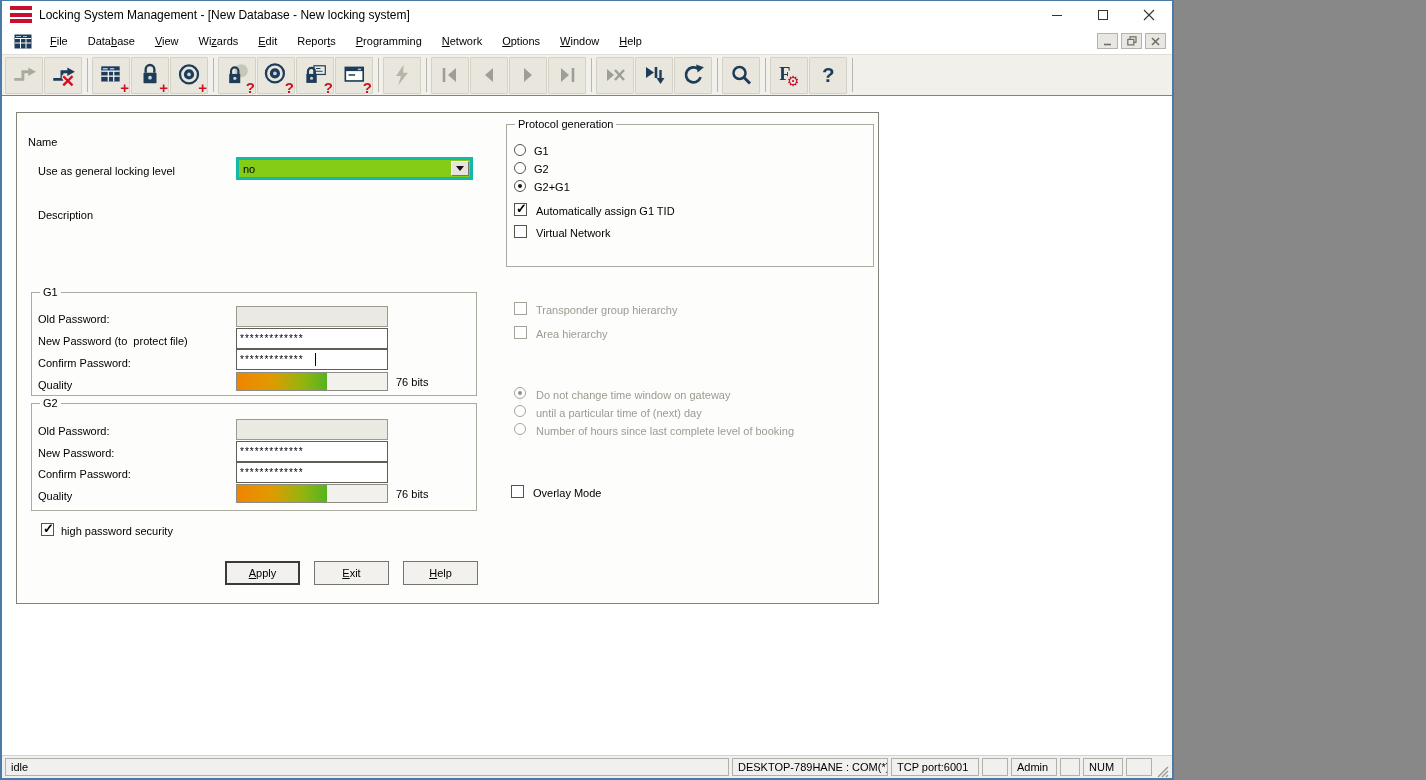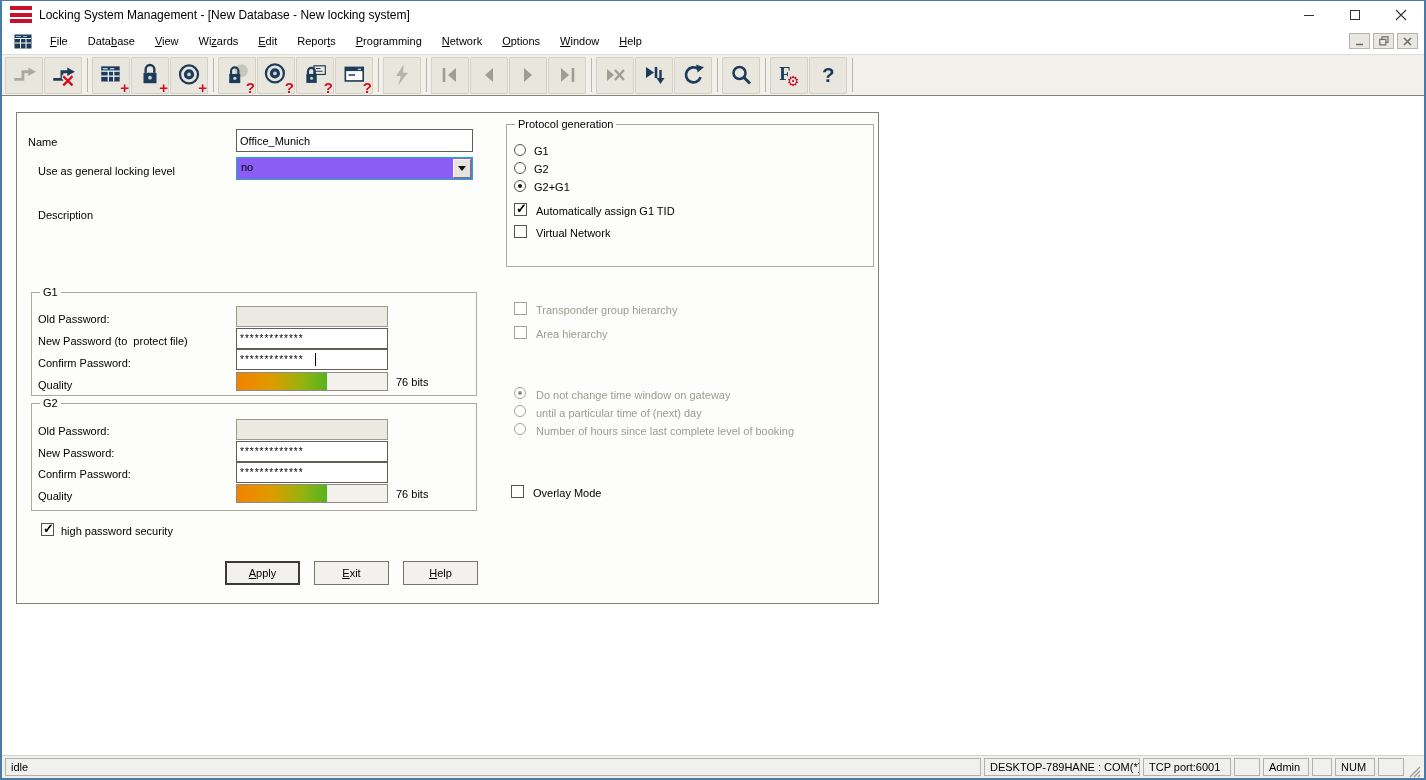--- a/index.html
+++ b/index.html
@@ -1,17 +1,17 @@
 <!DOCTYPE html>
 <html><head>
 <meta charset="utf-8">
 <style>
   * { box-sizing: border-box; }
   body { margin:0; font-family:"Liberation Sans",sans-serif; font-size:11px; color:#000; background:#888; }
-  .window { width:1426px; height:780px; background:#fff; border:2px solid #4a7ba6; border-top-width:1px;
+  .window { width:1174px; height:780px; background:#fff; border:2px solid #4a7ba6; border-top-width:1px;
             display:flex; flex-direction:column; position:relative; overflow:hidden; }
 
   
   .titlebar { height:27px; background:#fff; display:flex; align-items:center; padding-left:8px; flex:0 0 auto; }
   .logo { width:22px; height:17px; display:flex; flex-direction:column; justify-content:space-between; margin-right:7px; }
   .logo i { display:block; height:4px; background:#c8102e; }
   .title { font-size:12px; }
   .winbtns { margin-left:auto; display:flex; height:100%; }
   .wbtn { width:46px; height:100%; display:flex; align-items:center; justify-content:center; }
 
@@ -38,21 +38,21 @@
   .lbl { position:absolute; white-space:pre; line-height:14px; }
   .dis { color:#9c9b91; }
   .inp { position:absolute; background:#fff; border:1px solid #5f5f58; padding:2px 3px; font-size:11px;
          font-family:"Liberation Sans",sans-serif; line-height:14px; }
   input.inp { margin:0; }
   .inp.disabled { background:#ebeae2; border-color:#9b9a90; }
   .stars { letter-spacing:1px; font-size:10px; }
   .caret { position:absolute; width:1px; height:13px; background:#000; top:3px; }
   .grp { position:absolute; border:1px solid #abaaa1; }
   .grp-title { position:absolute; top:-8px; left:8px; background:#fdfdfc; padding:0 3px; line-height:14px; white-space:pre; }
-  .combo { position:absolute; background:#8b5cf6; border:1px solid #14b8a6; }
+  .combo { position:absolute; background:#84cc16; border:3px solid #14b8a6; }
   .combo-val { position:absolute; left:4px; top:3px; }
   .combo-btn { position:absolute; right:1px; top:1px; bottom:1px; width:18px; background:#e6e4dc;
                border:1px solid; border-color:#fbfaf6 #76756c #76756c #fbfaf6; display:flex; align-items:center; justify-content:center; }
   .combo-arrow { width:0; height:0; border-left:4px solid transparent; border-right:4px solid transparent; border-top:5px solid #111; }
   .bar { position:absolute; border:1px solid #8d8c84; background:#f2f1ec; }
   .bar-fill { height:100%; background:linear-gradient(90deg,#f08400 0%,#e09a00 38%,#96b40e 72%,#55b320 100%); }
   .cb { position:absolute; width:13px; height:13px; background:#fff; border:1px solid #55554e; }
   .cb.checked::after { content:"✓"; position:absolute; left:1px; top:-3px; font-size:13px; font-weight:bold; color:#000; }
   .cb.disabled { border-color:#a4a39a; }
   .radio { position:absolute; width:12px; height:12px; border-radius:50%; background:#fff; border:1px solid #55554e; }
@@ -294,21 +294,20 @@
           <text x="6.5" y="18.5" font-size="19" font-weight="bold" fill="#1e3c5a">?</text>
         </svg>
     </div>
     <div class="tsep"></div>
   </div>
 
   <div class="client">
     <div class="panel">
 
       <span class="lbl" style="left:11px;top:22px">Name</span>
-      <input class="inp" style="left: 219px; top: 16px; width: 237px; height: 23px;" value="Office_Munich">
 
       <span class="lbl" style="left:21px;top:51px">Use as general locking level</span>
       <div class="combo" style="left:219px;top:44px;width:237px;height:23px">
         <span class="combo-val">no</span>
         <span class="combo-btn">
             <span class="combo-arrow"></span>
           </span>
       </div>
 
       <span class="lbl" style="left:21px;top:95px">Description</span>

